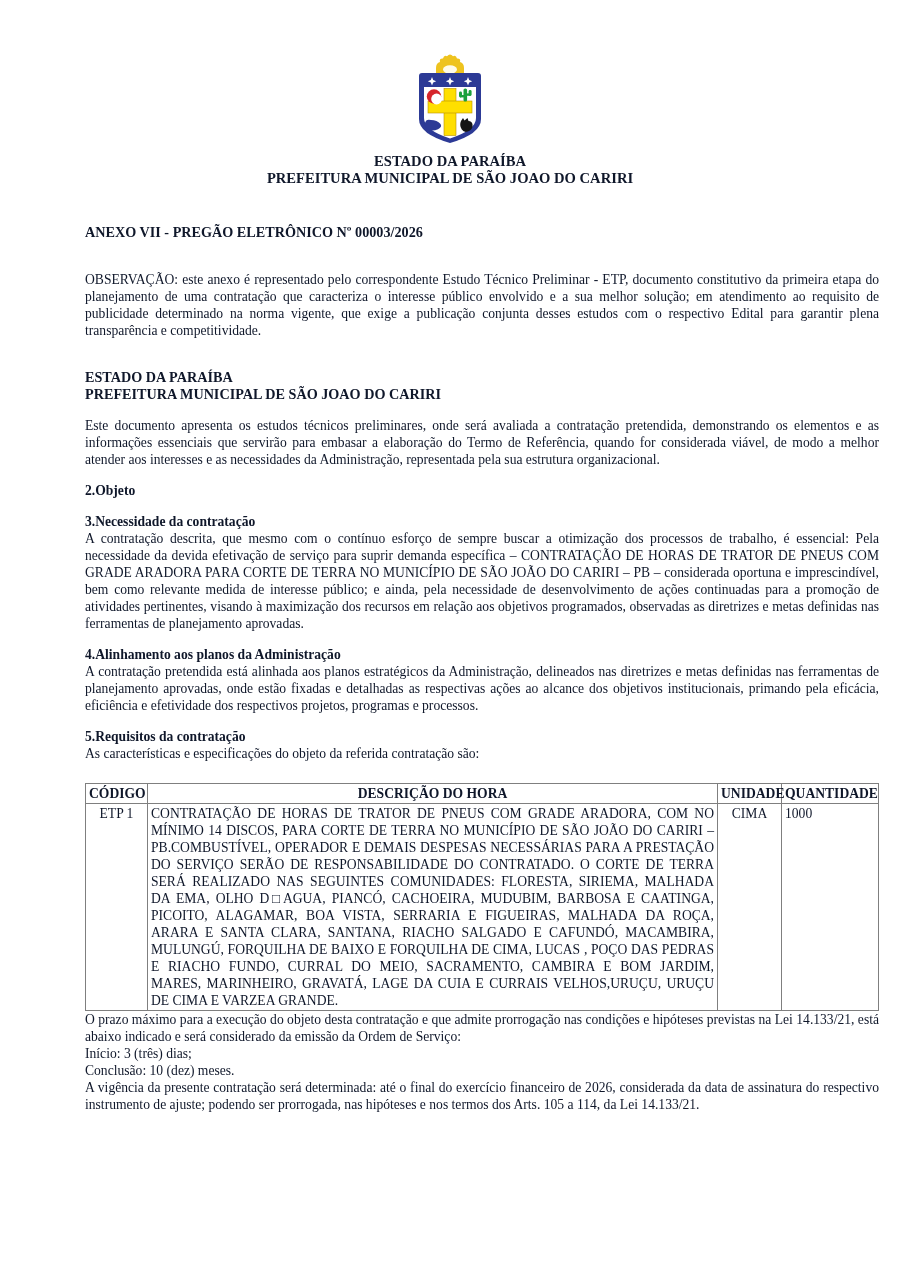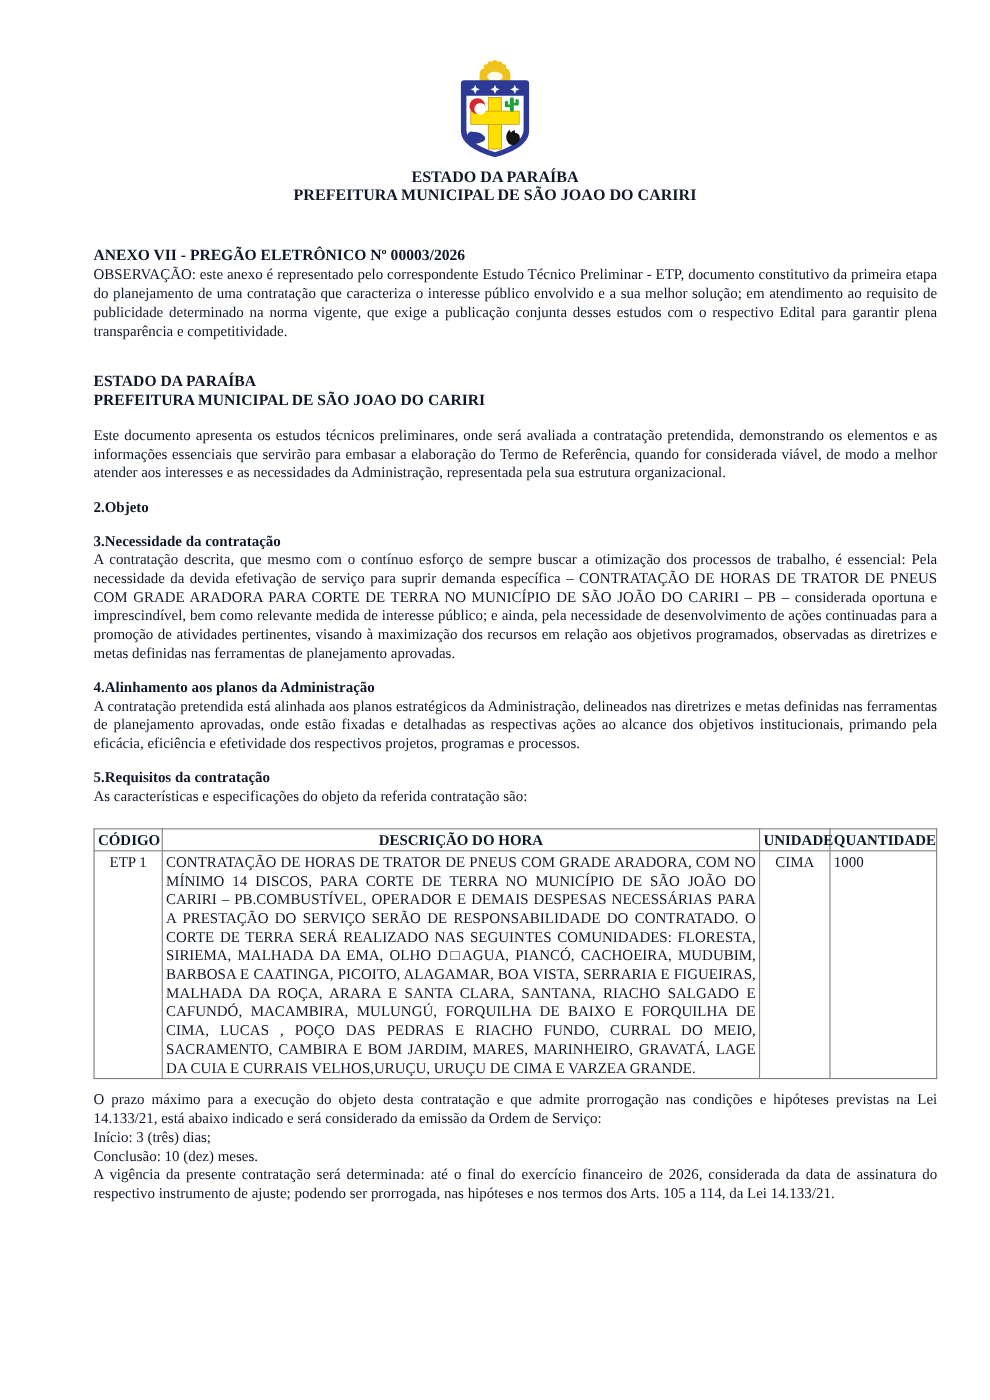--- a/index.html
+++ b/index.html
@@ -7,27 +7,27 @@
     position: relative;
     width: 900px;
     height: 1273px;
     background: #ffffff;
     color: #0f172a;
     font-family: "Liberation Serif", "DejaVu Serif", serif;
     font-size: 13.6px;
     line-height: 17px;
     overflow: hidden;
   }
-  .content { padding: 0 48px 0 85px; }
+  .content { padding: 0 21px 0 85px; }
   .crest-wrap { text-align: center; padding-top: 54px; }
   .org-header { text-align: center; font-weight: bold; font-size: 14.6px; margin-top: 3px; }
   .doc-title { font-weight: bold; font-size: 14.2px; margin: 37px 0 0 0; }
   .doc-subtitle { margin: 20px 0 0 0; font-size: 13.8px; }
   .para { margin: 0; text-align: justify; }
-  .obs { }
+  .obs { margin-top: 30px; }
   .org-repeat { font-weight: bold; font-size: 14.2px; margin-top: 30px; line-height: 17px; }
   .section { margin-top: 14px; }
   .section-heading { font-weight: bold; margin: 0; }
   .items-table {
     width: 100%;
     border-collapse: collapse;
     table-layout: fixed;
     margin-top: 21px;
     font-size: 13.6px;
   }
@@ -37,21 +37,21 @@
     vertical-align: top;
   }
   .items-table th { font-weight: bold; text-align: center; }
   .col-codigo { width: 62px; }
   .col-unidade { width: 64px; }
   .col-quantidade { width: 97px; }
   .cell-codigo { text-align: center; }
   .cell-desc { text-align: justify; }
   .cell-unidade { text-align: center; }
   .cell-qtd { text-align: left; }
-  .closing { margin-top: 10px; }
+  .closing { }
   .closing-line { margin: 0; }
 </style>
 </head>
 <body>
 
 <div class="page">
   <div class="crest-wrap">
     <svg width="92" height="92" viewBox="0 0 92 92">
 
       <path d="M32,21 L32,14 Q32,9 36,8 Q35,4 39,4.5 Q40,0.5 43,2.2 Q46,-1 49,2.2 Q52,0.5 53,4.5 Q57,4 56,8 Q60,9 60,14 L60,21 Z" fill="#eec31e"></path>

